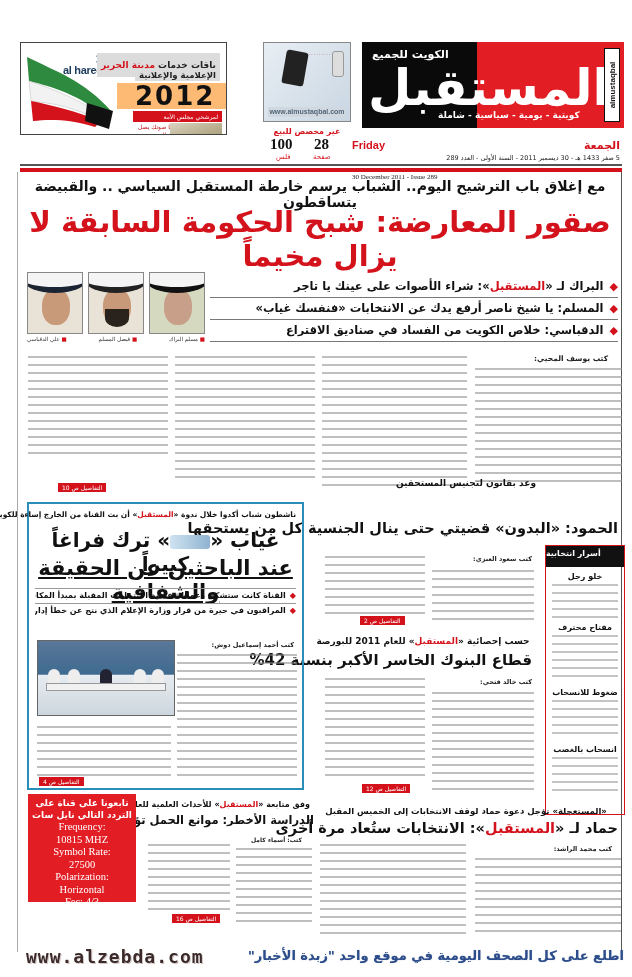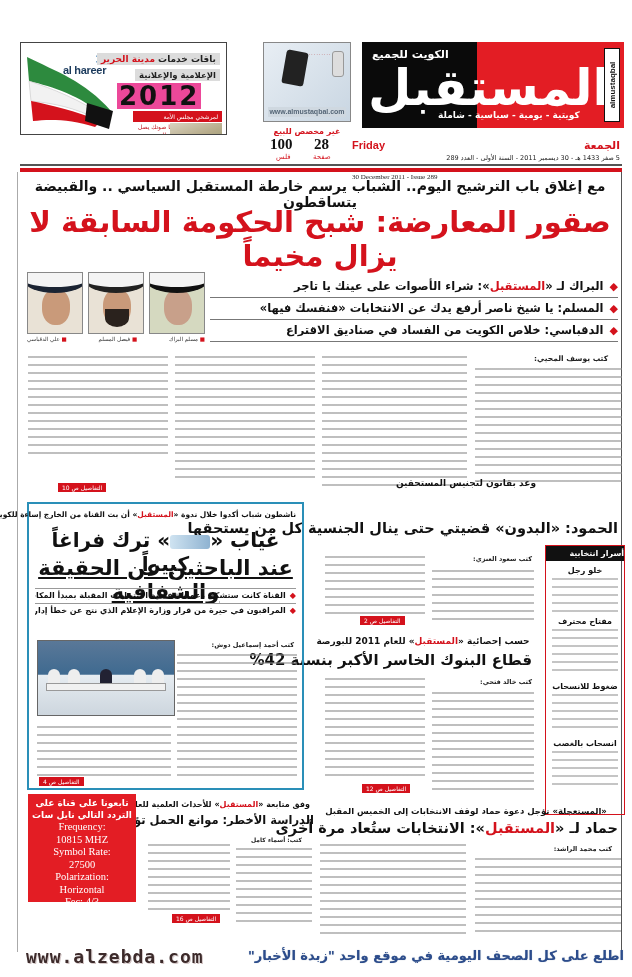--- a/index.html
+++ b/index.html
@@ -6,24 +6,24 @@
   html, body { width: 632px; height: 977px; background: #ffffff; overflow: hidden; }
   body { position: relative; font-family: "DejaVu Sans", sans-serif; color: #222; }
   .abs { position: absolute; }
   .rtl { direction: rtl; text-align: right; }
 
   
   .ad-hareer { left: 20px; top: 42px; width: 207px; height: 93px; border: 1px solid #444; background: #fff; overflow: hidden; }
   .ad-hareer .flag { position:absolute; left:4px; top:8px; width:88px; height:78px; }
   .ad-hareer .brand { position:absolute; left:42px; top:12px; font: 700 11px "Liberation Sans", sans-serif; color:#1b3a5c; letter-spacing:-0.3px; }
   .ad-hareer .brand .dot { display:block; width:8px; height:8px; border-radius:50%; border:2px solid #1b6aa8; border-left-color:transparent; margin-left:32px; margin-bottom:1px; }
-  .ad-hareer .t1 { position:absolute; right:6px; top:10px; font: 700 9px "DejaVu Sans", sans-serif; color:#222; background:#dcdcdc; padding:1px 4px; }
+  .ad-hareer .t1 { position:absolute; right:6px; top:10px; font: 700 9px "DejaVu Sans", sans-serif; color:#222; background:#dcdcdc; padding:7px 4px; }
   .ad-hareer .t1 .red { color:#d4121c; }
   .ad-hareer .t2 { position:absolute; right:6px; top:26px; font: 700 8.5px "DejaVu Sans", sans-serif; color:#222; background:#dcdcdc; padding:1px 4px; }
-  .ad-hareer .year { position:absolute; left:96px; top:40px; font: 900 26px "DejaVu Sans", sans-serif; color:#111; letter-spacing:2px; background:#ec4899; padding:0 2px; line-height:26px; }
+  .ad-hareer .year { position:absolute; left:96px; top:40px; font: 900 26px "DejaVu Sans", sans-serif; color:#111; letter-spacing:2px; background:#fdba74; padding:0 18px; line-height:26px; }
   .ad-hareer .redbar { position:absolute; left:112px; right:4px; top:68px; height:11px; background:#d4121c; color:#fff; font: 6px "DejaVu Sans", sans-serif; padding-right:4px; line-height:11px; }
   .ad-hareer .slogan { position:absolute; left:115px; top:80px; width:44px; font: 6px "DejaVu Sans", sans-serif; color:#c0121c; text-align:center; line-height:8px; }
   .ad-hareer .building { position:absolute; right:4px; top:80px; width:52px; height:40px; background: linear-gradient(160deg,#d9d2bf 0%,#b6ab8a 40%,#7a8a5a 100%); }
 
   .ad-ipad { left: 263px; top: 42px; width: 88px; height: 80px; border: 1px solid #888; background: linear-gradient(135deg,#e8eef4,#c9d6e2); overflow:hidden; }
   .ad-ipad .tablet { position:absolute; left:20px; top:8px; width:22px; height:34px; background:#222; border-radius:3px; transform:rotate(10deg); }
   .ad-ipad .phone { position:absolute; right:6px; top:8px; width:12px; height:26px; background:#ddd; border:1px solid #999; border-radius:3px; }
   .ad-ipad .txt { position:absolute; left:44px; top:8px; width:30px; font: 4px "DejaVu Sans", sans-serif; color:#a00; line-height:5px; }
   .ad-ipad .url { position:absolute; left:4px; bottom:4px; right:4px; height:10px; background:#cfd8e0; font: 700 7px "Liberation Sans", sans-serif; color:#567; line-height:10px; text-align:center; }
 
@@ -65,21 +65,21 @@
   .photo .ghutra { position:absolute; left:-4px; right:-4px; top:-6px; height:26px; background:#f4f4f4; border-bottom:6px solid #222; border-radius:0 0 50% 50%; }
   .photo .face { position:absolute; left:14px; top:16px; width:28px; height:36px; border-radius:45%; background:#c99a7a; }
   .photo .beard { position:absolute; left:16px; top:36px; width:24px; height:18px; border-radius:0 0 50% 50%; background:#2a221d; }
   .photo-cap { position:absolute; bottom:-2px; right:2px; font: 5.5px "DejaVu Sans", sans-serif; color:#333; direction: rtl; }
   .byline { font: 700 7.5px "DejaVu Sans", sans-serif; color:#222; direction: rtl; }
   .pageref { background:#d4121c; color:#fff; font: 6px "DejaVu Sans", sans-serif; padding:0 4px; height:9px; line-height:9px; display:inline-block; }
   .lines { background: repeating-linear-gradient(to bottom, #8a8a8a 0 2px, transparent 2px 8px); }
 
   
   .secrets { left: 545px; top: 545px; width: 80px; height: 270px; border: 1px solid #d4121c; }
-  .secrets .head { height: 15px; background:#111; color:#fff; font: 700 8px "DejaVu Sans", sans-serif; text-align:right; line-height:15px; direction: rtl; }
+  .secrets .head { height: 21px; background:#111; color:#fff; font: 700 8px "DejaVu Sans", sans-serif; text-align:left; line-height:15px; direction: rtl; }
   .secrets .sub { font: 700 8px "DejaVu Sans", sans-serif; color:#111; text-align:center; margin:5px 0 3px; direction: rtl; }
   .secrets .blk { margin: 0 6px; height: 40px; }
 
   
   .box-blue { left: 27px; top: 502px; width: 277px; height: 288px; border: 2px solid #2a8fb8; }
   .box-blue .k { position:absolute; left:6px; right:6px; top:6px; font: 700 7.5px "DejaVu Sans", sans-serif; color:#111; text-align:center; direction: rtl; white-space:nowrap; }
   .box-blue .k .red { color:#d4121c; }
   .box-blue .h1 { position:absolute; left:6px; right:6px; top:24px; font: 900 20px "DejaVu Sans", sans-serif; color:#111; text-align:center; direction: rtl; line-height:24px; }
   .box-blue .h1 .logo-mini { display:inline-block; width:40px; height:14px; background:linear-gradient(90deg,#cfe3f1,#8fb3d1); border-radius:3px; vertical-align:middle; }
   .box-blue .h2 { position:absolute; left:6px; right:6px; top:52px; font: 900 21px "DejaVu Sans", sans-serif; color:#111; text-align:center; direction: rtl; text-decoration: underline; }
@@ -150,21 +150,21 @@
 <div class="abs rule-top"></div>
 <div class="abs rule-red"></div>
 <div class="abs frame-right"></div>
 <div class="abs frame-left"></div>
 
 <div class="abs kicker">مع إغلاق باب الترشيح اليوم.. الشباب يرسم خارطة المستقبل السياسي .. والقبيضة يتساقطون</div>
 <div class="abs headline">صقور المعارضة: شبح الحكومة السابقة لا يزال مخيماً</div>
 
 <div class="abs bullets">
   <div class="row"><span class="dia">◆</span><span>البراك لـ «</span><span class="brand">المستقبل</span><span>»: شراء الأصوات على عينك يا تاجر</span></div>
-  <div class="row"><span class="dia">◆</span><span>المسلم: يا شيخ ناصر أرفع يدك عن الانتخابات «فنفسك فيها»</span></div>
+  <div class="row"><span class="dia">◆</span><span>المسلم: يا شيخ ناصر أرفع يدك عن الانتخابات «فنفسك غياب»</span></div>
   <div class="row"><span class="dia">◆</span><span>الدقباسي: خلاص الكويت من الفساد في صناديق الاقتراع</span></div>
 </div>
 
 <div class="abs photos">
   <div class="photo">
       <div class="face"></div>
       <div class="ghutra" style="border-bottom-color:#1b2433"></div>
       <div class="photo-cap" style="bottom:auto;top:64px"></div>
     </div>
   <div class="photo">

